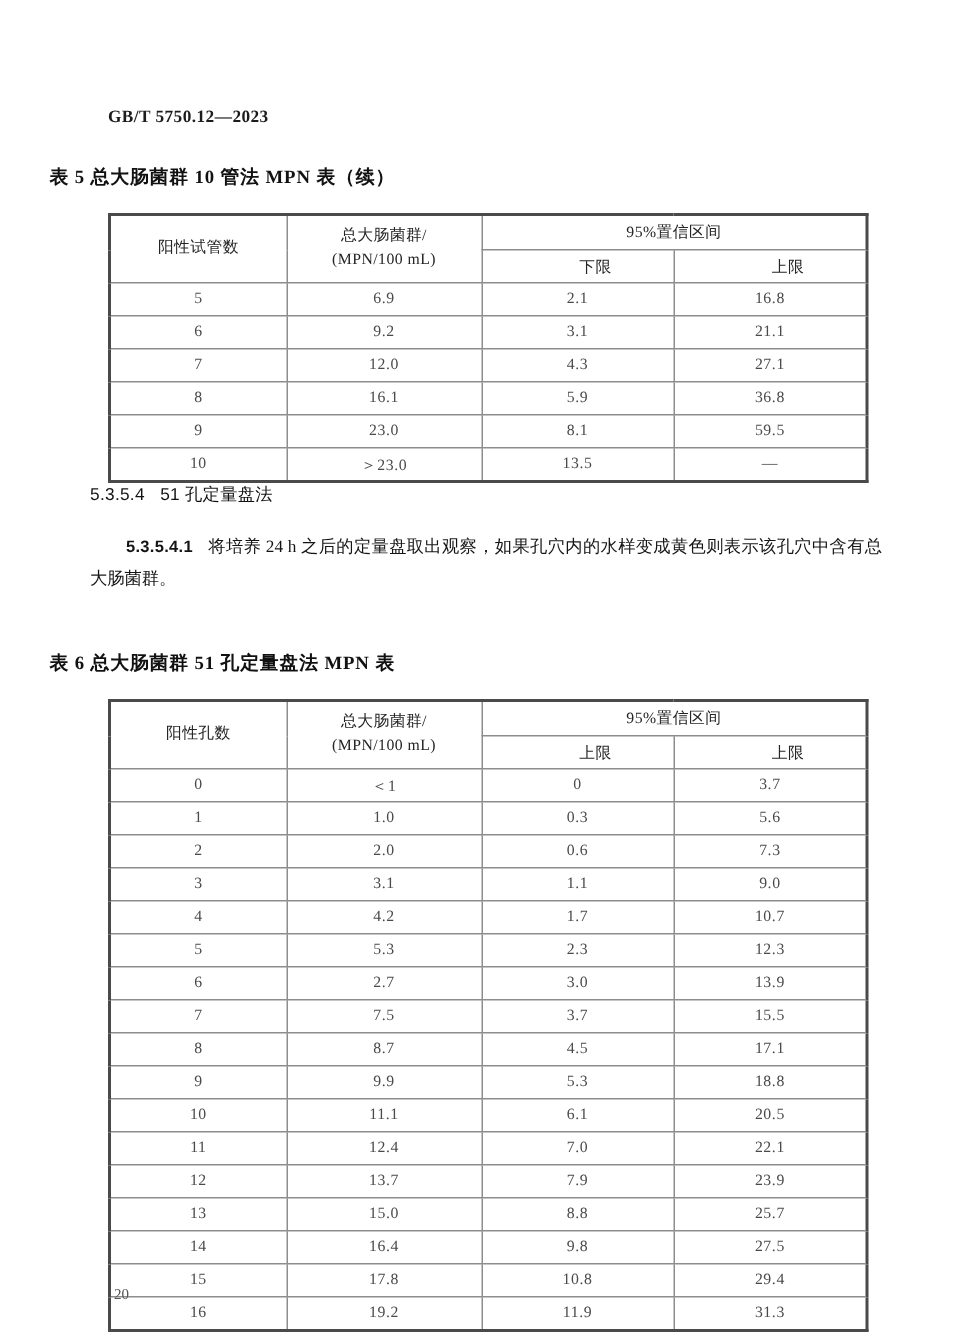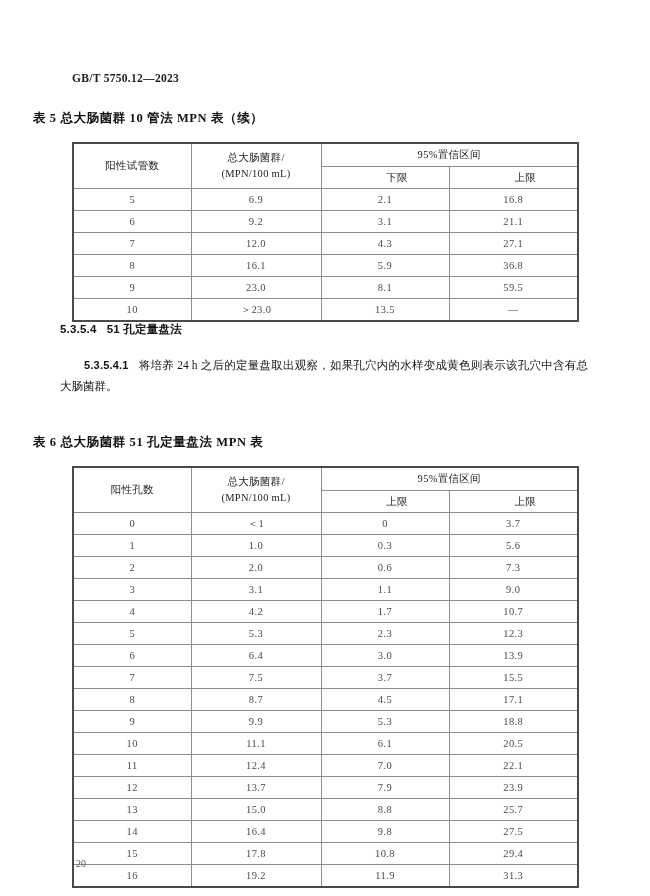--- a/index.html
+++ b/index.html
@@ -106,21 +106,21 @@
   .data-table .outer-left  { border-left-width: 2px;   border-left-color: #4a4a4a; }
   .data-table .outer-right { border-right-width: 2px;  border-right-color: #4a4a4a; }
 
   .hdr-line-1, .hdr-line-2 { display: block; }
 
   
   .clause-heading {
     position: absolute;
     left: 60px;
     font-family: "Liberation Sans", "DejaVu Sans", sans-serif;
-    font-weight: bold;
+    font-weight: normal;
     font-size: 11.5px;
     letter-spacing: 0.2px;
     color: #111111;
     white-space: nowrap;
   }
   #clause-5354 { top: 322px; }
 
   .para {
     position: absolute;
     left: 60px;
@@ -287,21 +287,21 @@
           <td class="outer-right ">10.7</td>
         </tr>
         <tr>
           <td class="outer-left ">5</td>
           <td class="">5.3</td>
           <td class="">2.3</td>
           <td class="outer-right ">12.3</td>
         </tr>
         <tr>
           <td class="outer-left ">6</td>
-          <td class="">6.4</td>
+          <td class="">2.7</td>
           <td class="">3.0</td>
           <td class="outer-right ">13.9</td>
         </tr>
         <tr>
           <td class="outer-left ">7</td>
           <td class="">7.5</td>
           <td class="">3.7</td>
           <td class="outer-right ">15.5</td>
         </tr>
         <tr>

